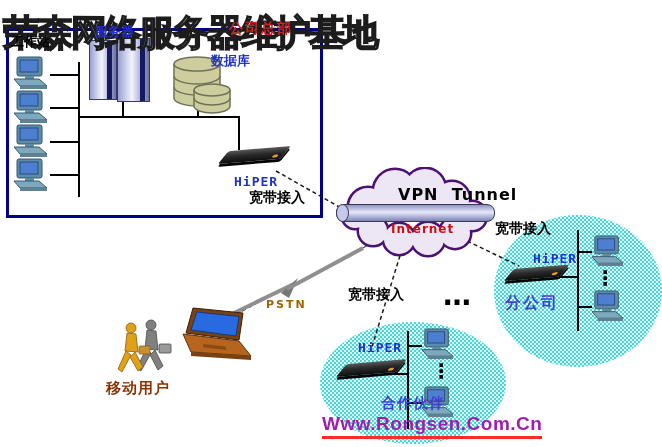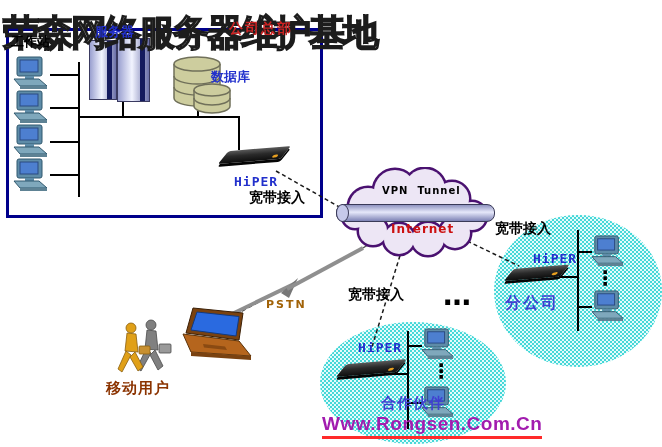--- a/index.html
+++ b/index.html
@@ -9,25 +9,25 @@
 
   
   .title-overlay{left:3px;top:9px;font-family:"DejaVu Serif",serif;font-size:36px;font-weight:bold;
     color:#ffffff;-webkit-text-stroke:1.5px #1c1c1c;letter-spacing:-2px;z-index:4;white-space:nowrap;}
   .lbl{font-weight:bold;white-space:nowrap;z-index:5;}
   .blue{color:#2230cc;}
   .red{color:#cc1111;}
   .hq-name{left:229px;top:20px;font-size:14px;letter-spacing:2px;color:#cc2222;z-index:6;}
   .workstation-lbl{left:11px;top:33px;font-size:13px;color:#000;z-index:6;}
   .server-lbl{left:95px;top:23px;font-size:13px;z-index:6;}
-  .db-lbl{left:211px;top:68px;font-size:13px;}
+  .db-lbl{left:211px;top:52px;font-size:13px;}
   .hiper{font-family:"DejaVu Sans Mono",monospace;font-size:13px;letter-spacing:1px;padding-left:12px;}
   .hq-hiper{left:222px;top:174px;}
   .hq-access{left:249px;top:189px;font-size:14px;color:#000;}
-  .vpn-lbl{left:382px;top:185px;font-size:10px;color:#000;letter-spacing:1px;white-space:pre;}
+  .vpn-lbl{left:398px;top:185px;font-size:16px;color:#000;letter-spacing:1px;white-space:pre;}
   .inet-lbl{left:391px;top:222px;font-size:12px;letter-spacing:1px;z-index:6;}
   .pstn-lbl{left:266px;top:254px;font-size:11px;color:#a16207;letter-spacing:2px;margin-top:44px;}
   .partner-access{left:348px;top:286px;font-size:14px;color:#000;}
   .branch-access{left:495px;top:220px;font-size:14px;color:#000;}
   .branch-hiper{left:521px;top:251px;}
   .branch-name{left:505px;top:293px;font-size:16px;letter-spacing:2px;color:#4040d0;}
   .partner-hiper{left:346px;top:340px;}
   .partner-name{left:337px;top:394px;font-size:15px;letter-spacing:1px;color:#4040d0;padding-left:44px;}
   .mobile-lbl{left:106px;top:379px;font-size:15px;color:#8b3300;letter-spacing:1px;}
   .hdots{left:443px;top:279px;font-size:28px;font-weight:bold;color:#000;letter-spacing:3px;z-index:5;}

